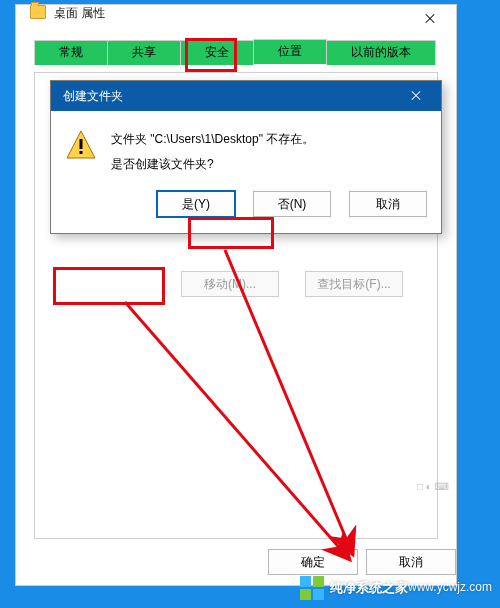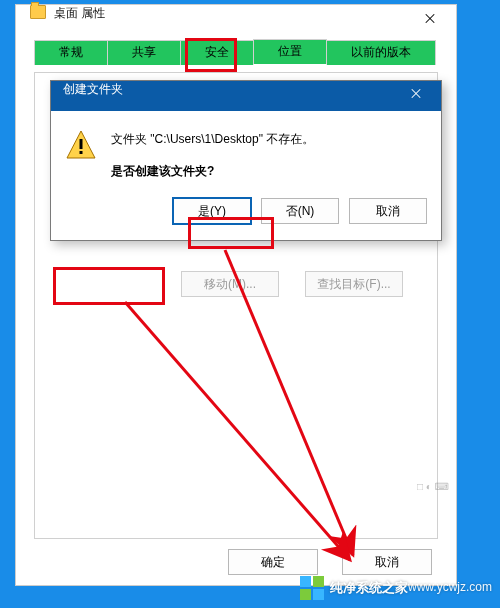--- a/index.html
+++ b/index.html
@@ -16,32 +16,32 @@
   .x-ico:before{transform:rotate(45deg);top:5px;}
   .x-ico:after{transform:rotate(-45deg);top:5px;}
   
   .tabstrip{display:flex;align-items:flex-end;margin:8px 0 0 18px;height:24px;}
   .tab{padding:3px 24px 4px;border:1px solid #D0D0D0;border-bottom:none;background:#22c55e;margin-right:-1px;position:relative;}
   .tab.active{border-bottom:1px solid #FFF;z-index:2;}
   .tab-pane{position:absolute;left:18px;right:18px;top:67px;bottom:46px;border:1px solid #D0D0D0;background:#FFF;}
   
   .lowerbtn{position:absolute;width:96px;height:24px;border:1px solid #CFCFCF;background:#F9F9F9;color:#9B9B9B;display:flex;align-items:center;justify-content:center;}
   
-  .bottom-area{position:absolute;left:0;right:0;bottom:10px;display:flex;justify-content:flex-end;padding-right:24px;gap:24px;}
+  .bottom-area{position:absolute;left:0;right:0;bottom:10px;display:flex;justify-content:flex-end;gap:8px;}
   .btn{min-width:72px;height:24px;border:1px solid #B7B7B7;background:#FDFDFD;display:flex;align-items:center;justify-content:center;padding:0 8px;}
   
   .modal{position:absolute;left:50px;top:80px;width:390px;border:1px solid #7A7A7A;box-shadow:4px 4px 10px rgba(0,0,0,0.25);background:#FFF;}
-  .modal-titlebar{height:30px;background:#0B5BA7;color:#FFF;display:flex;padding:0 6px 0 12px;}
+  .modal-titlebar{height:30px;background:#0B5BA7;color:#FFF;display:flex;align-items:center;padding:0 6px 0 12px;}
   .modal-title{flex:1;}
   .modal-x{width:38px;height:26px;display:flex;align-items:center;justify-content:center;}
   .modal-x .x-ico:before,.modal-x .x-ico:after{background:#FFF;}
   .modal-body{padding:18px 14px 12px 14px;display:flex;}
   .warn-ico{width:32px;height:32px;margin-right:14px;flex-shrink:0;}
   .modal-text{line-height:1.8;}
-  .modal-btns{display:flex;justify-content:flex-end;gap:10px;padding:4px 14px 16px;}
+  .modal-btns{display:flex;justify-content:flex-end;gap:18px;padding:4px 14px 16px;}
   .modal-btn{min-width:76px;height:24px;border:1px solid #B7B7B7;background:#FDFDFD;display:flex;align-items:center;justify-content:center;}
   .modal-btn.primary{border:1px solid #0A64B4;outline:1px solid #0A64B4;}
   
   .hl{position:absolute;border:3px solid #E30613;pointer-events:none;}
   
   svg.arrows{position:absolute;left:0;top:0;pointer-events:none;}
   
   .watermark{position:absolute;right:8px;bottom:8px;display:flex;align-items:center;color:#FFF;text-shadow:0 0 3px rgba(0,0,0,.4);}
   .wm-logo{width:24px;height:24px;margin-right:6px;display:grid;grid-template-columns:1fr 1fr;grid-template-rows:1fr 1fr;gap:2px;}
   .wm-logo span{display:block;}
@@ -96,21 +96,21 @@
         </span>
     </div>
     <div class="modal-body">
       <svg class="warn-ico" viewBox="0 0 32 32">
         <polygon points="16,2 30,29 2,29" fill="#FFD24A" stroke="#A57100" stroke-width="1"></polygon>
         <rect x="14.5" y="10" width="3" height="10" fill="#000"></rect>
         <rect x="14.5" y="22" width="3" height="3" fill="#000"></rect>
       </svg>
       <div class="modal-text">
         <div>文件夹 "C:\Users\1\Desktop" 不存在。</div>
-        <div style="margin-top:10px;font-weight:bold;">是否创建该文件夹?</div>
+        <div style="margin-top:3px;">是否创建该文件夹?</div>
       </div>
     </div>
     <div class="modal-btns">
       <div class="modal-btn primary">是(Y)</div>
       <div class="modal-btn">否(N)</div>
       <div class="modal-btn">取消</div>
     </div>
   </div>
 
   <div class="hl" style="left:185px; top:38px;  width:46px;  height:28px;"></div>

